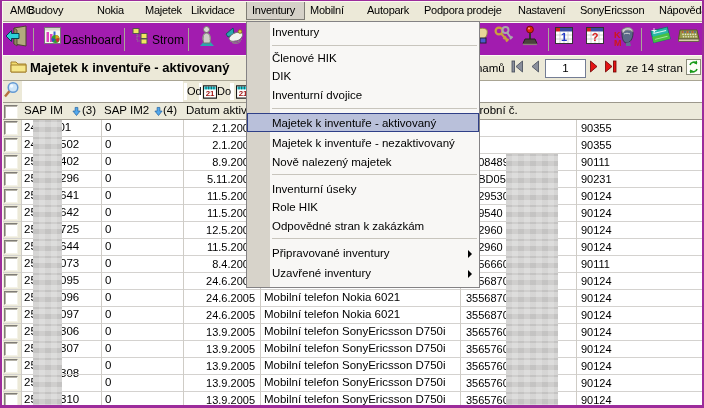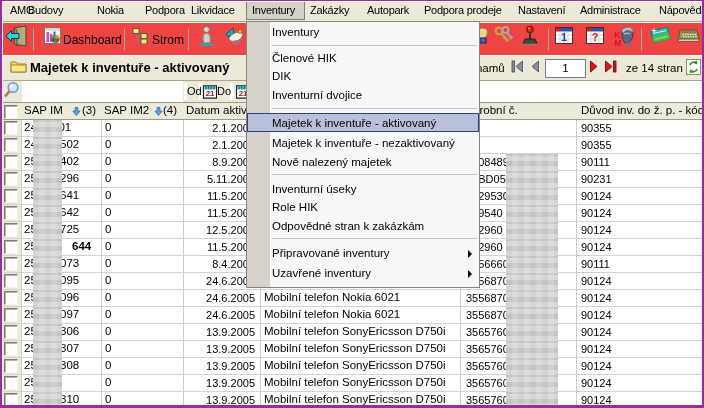--- a/index.html
+++ b/index.html
@@ -12,21 +12,21 @@
   .frR{left:702px;top:0;width:2px;height:408px;background:#9c2c9b;z-index:50;}
   .frT{left:0;top:0;width:704px;height:1px;background:#9c2c9b;z-index:50;}
   .frB{left:0;top:405px;width:704px;height:3px;background:#9c2c9b;z-index:50;}
   .hiL{left:2px;top:1px;width:1px;height:404px;background:#fbfaf1;z-index:49;}
   .hiT{left:2px;top:1px;width:700px;height:1px;background:#fbfaf1;z-index:49;}
   
   #menubar{left:0;top:1px;width:704px;height:21px;background:#ece9d8;border-bottom:1px solid #a9a593;box-sizing:border-box;z-index:20;}
   .mi{position:absolute;top:3px;font-size:11px;letter-spacing:-0.25px;}
   #mbsel{position:absolute;left:246px;top:0px;width:59px;height:19px;background:#d5d1c8;border:1px solid #7e7c74;box-sizing:border-box;}
   
-  #toolbar{left:0;top:22px;width:704px;height:33px;background:#ef4444;border-top:1px solid #fbfaf1;box-sizing:border-box;z-index:5;}
+  #toolbar{left:0;top:22px;width:704px;height:33px;background:#a21caf;border-top:1px solid #fbfaf1;box-sizing:border-box;z-index:5;}
   .tsep{position:absolute;top:5px;width:1px;height:23px;background:#aaa697;}
   .tlabel{position:absolute;font-size:12px;top:10px;}
   
   #titlebar{left:0;top:55px;width:704px;height:26px;background:#ece9d8;border-top:1px solid #fbfaf1;border-bottom:1px solid #a9a593;box-sizing:border-box;z-index:5;}
   
   #filterrow{left:0;top:81px;width:704px;height:22px;background:#fff;border-bottom:1px solid #9c988c;box-sizing:border-box;z-index:4;}
   
   #headrow{left:0;top:103px;width:704px;height:17px;background:#eceadb;border-bottom:1px solid #9c988c;box-sizing:border-box;z-index:4;font-size:11.5px;}
   
   .vline{position:absolute;top:81px;width:1px;height:327px;background:#cfccc6;z-index:3;}
@@ -48,29 +48,29 @@
   .subarr{position:absolute;left:221px;width:0;height:0;border-left:4px solid #000;border-top:4px solid transparent;border-bottom:4px solid transparent;z-index:2;}
 </style>
 </head>
 <body>
 <div id="root">
 
   <div id="menubar" class="abs">
     <span class="mi" style="left:10px;">AMC</span>
     <span class="mi" style="left:28px;">Budovy</span>
     <span class="mi" style="left:97px;">Nokia</span>
-    <span class="mi" style="left:145px;">Podpora</span>
+    <span class="mi" style="left:145px;">Majetek</span>
     <span class="mi" style="left:191px;">Likvidace</span>
     <div id="mbsel"></div>
     <span class="mi" style="left:252px;">Inventury</span>
-    <span class="mi" style="left:310px;">Zakázky</span>
+    <span class="mi" style="left:310px;">Mobilní</span>
     <span class="mi" style="left:367px;">Autopark</span>
     <span class="mi" style="left:424px;">Podpora prodeje</span>
     <span class="mi" style="left:518px;">Nastavení</span>
-    <span class="mi" style="left:580px;">Administrace</span>
+    <span class="mi" style="left:580px;">SonyEricsson</span>
     <span class="mi" style="left:659px;">Nápověda</span>
   </div>
 
   <div id="toolbar" class="abs">
     <div class="tsep" style="left:33px;"></div>
     <div class="tsep" style="left:124px;"></div>
     <div class="tsep" style="left:188px;"></div>
     <div class="tsep" style="left:548px;"></div>
     <div class="tsep" style="left:641px;"></div>
     <span class="tlabel" style="left:63px;">Dashboard</span>
@@ -100,21 +100,20 @@
 
   <div id="headrow" class="abs">
     <div class="cb" style="left:4px;top:2px;"></div>
     <span class="t" style="left:24px;top:1px;">SAP IM</span>
     <span class="t" style="left:82px;top:1px;">(3)</span>
     <span class="t" style="left:104px;top:1px;">SAP IM2</span>
     <span class="t" style="left:163px;top:1px;">(4)</span>
     <span class="t" style="left:186px;top:1px;">Datum aktivace</span>
     <span class="t" style="left:264px;top:1px;">Název</span>
     <span class="t" style="left:466px;top:1px;">Výrobní č.</span>
-    <span class="t" style="left:581px;top:1px;">Důvod inv. do ž. p. - kód</span>
   </div>
 
   <div class="abs" style="left:2px;top:120px;width:700px;height:285px;background:#fff;z-index:1;"></div>
   <div id="tbody">
       <div class="cbcol" style="top:120px;height:17px;"></div>
       <div class="cb" style="left:4px;top:121px;"></div>
       <div class="cell" style="left:24px;top:121px;">24</div>
       <div class="cell" style="left:52px;top:121px;">501</div>
       <div class="blur1 mosaic" style="top:120px;height:17px;"></div>
       <div class="cell" style="left:105px;top:121px;">0</div>
@@ -188,21 +187,21 @@
       <div class="cell" style="left:105px;top:223px;">0</div>
       <div class="cell" style="left:183px;top:224px;width:72px;text-align:right;font-size:11px;">12.5.2005</div>
       <div class="cell" style="left:264px;top:223px;">Mobilní telefon Nokia 6021</div>
       <div class="cell" style="left:466px;top:224px;font-size:11px;">352960</div>
       <div class="blur2 mosaic" style="top:222px;height:17px;"></div>
       <div class="cell" style="left:581px;top:224px;font-size:11px;">90124</div>
       <div class="hline" style="left:2px;top:238px;"></div>
       <div class="cbcol" style="top:239px;height:17px;"></div>
       <div class="cb" style="left:4px;top:240px;"></div>
       <div class="cell" style="left:24px;top:240px;">25</div>
-      <div class="cell" style="left:72px;top:240px;font-weight:bold;">644</div>
+      <div class="cell" style="left:60px;top:240px;">644</div>
       <div class="blur1 mosaic" style="top:239px;height:17px;"></div>
       <div class="cell" style="left:105px;top:240px;">0</div>
       <div class="cell" style="left:183px;top:241px;width:72px;text-align:right;font-size:11px;">11.5.2005</div>
       <div class="cell" style="left:264px;top:240px;">Mobilní telefon Nokia 6021</div>
       <div class="cell" style="left:466px;top:241px;font-size:11px;">352960</div>
       <div class="blur2 mosaic" style="top:239px;height:17px;"></div>
       <div class="cell" style="left:581px;top:241px;font-size:11px;">90124</div>
       <div class="hline" style="left:2px;top:255px;"></div>
       <div class="cbcol" style="top:256px;height:17px;"></div>
       <div class="cb" style="left:4px;top:257px;"></div>
@@ -272,21 +271,21 @@
       <div class="cell" style="left:105px;top:342px;">0</div>
       <div class="cell" style="left:183px;top:343px;width:72px;text-align:right;font-size:11px;">13.9.2005</div>
       <div class="cell" style="left:264px;top:342px;">Mobilní telefon SonyEricsson D750i</div>
       <div class="cell" style="left:466px;top:343px;font-size:11px;">3565760</div>
       <div class="blur2 mosaic" style="top:341px;height:17px;"></div>
       <div class="cell" style="left:581px;top:343px;font-size:11px;">90124</div>
       <div class="hline" style="left:2px;top:357px;"></div>
       <div class="cbcol" style="top:358px;height:17px;"></div>
       <div class="cb" style="left:4px;top:359px;"></div>
       <div class="cell" style="left:24px;top:359px;">25</div>
-      <div class="cell" style="left:60px;top:359px;">308</div>
+      <div class="cell" style="left:60px;top:367px;">308</div>
       <div class="blur1 mosaic" style="top:358px;height:17px;"></div>
       <div class="cell" style="left:105px;top:359px;">0</div>
       <div class="cell" style="left:183px;top:360px;width:72px;text-align:right;font-size:11px;">13.9.2005</div>
       <div class="cell" style="left:264px;top:359px;">Mobilní telefon SonyEricsson D750i</div>
       <div class="cell" style="left:466px;top:360px;font-size:11px;">3565760</div>
       <div class="blur2 mosaic" style="top:358px;height:17px;"></div>
       <div class="cell" style="left:581px;top:360px;font-size:11px;">90124</div>
       <div class="hline" style="left:2px;top:374px;"></div>
       <div class="cbcol" style="top:375px;height:17px;"></div>
       <div class="cb" style="left:4px;top:376px;"></div>

